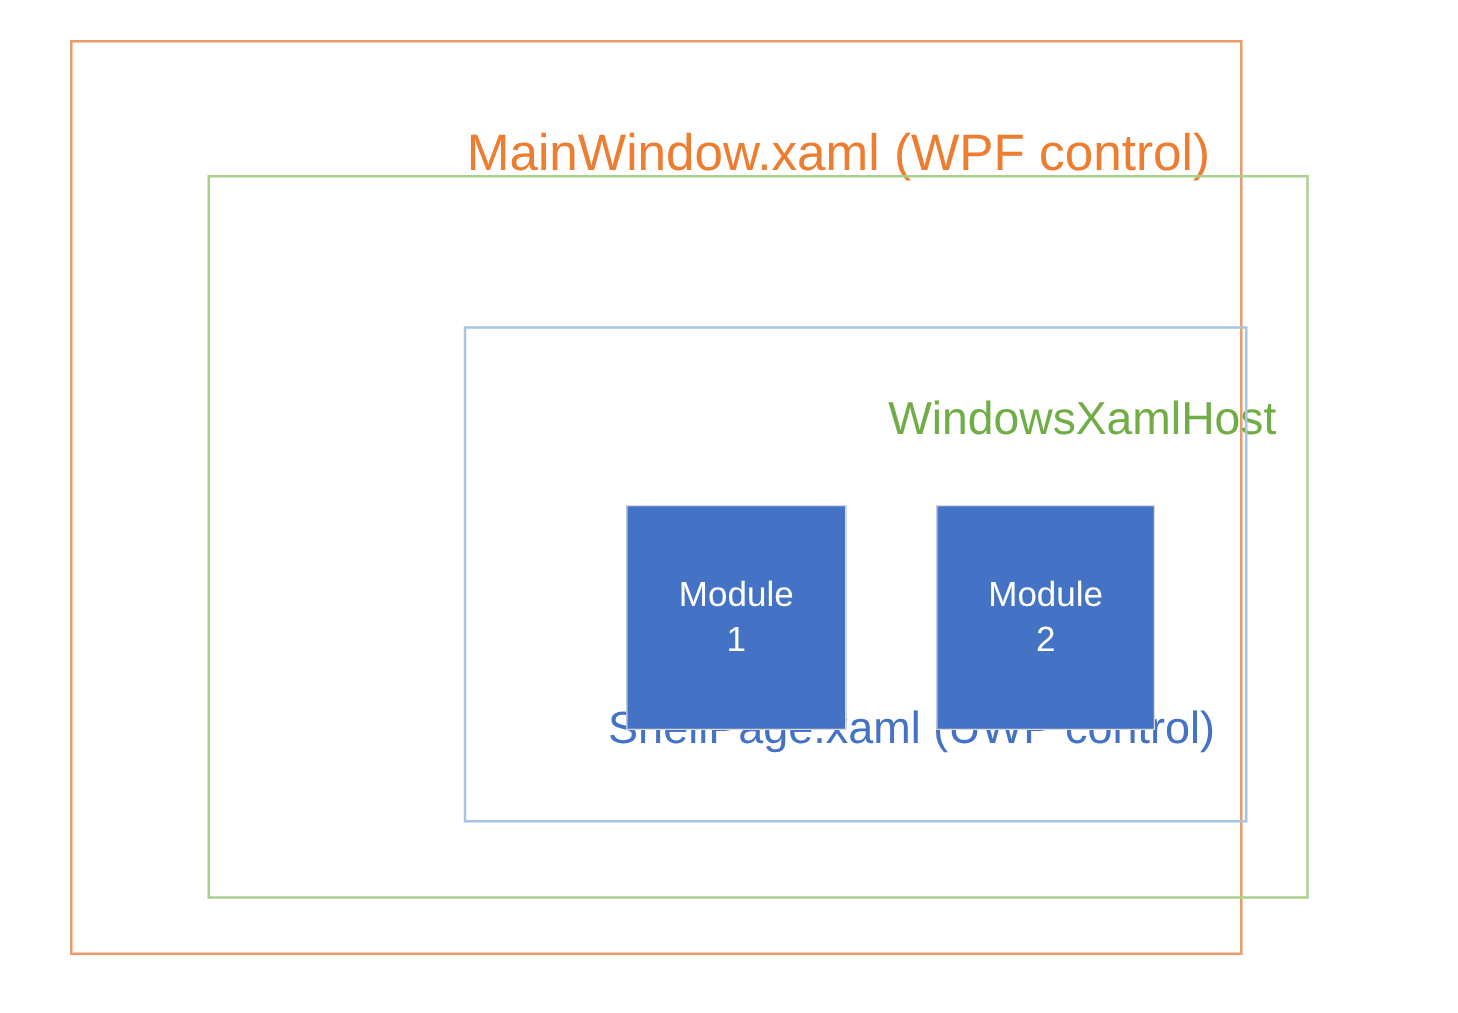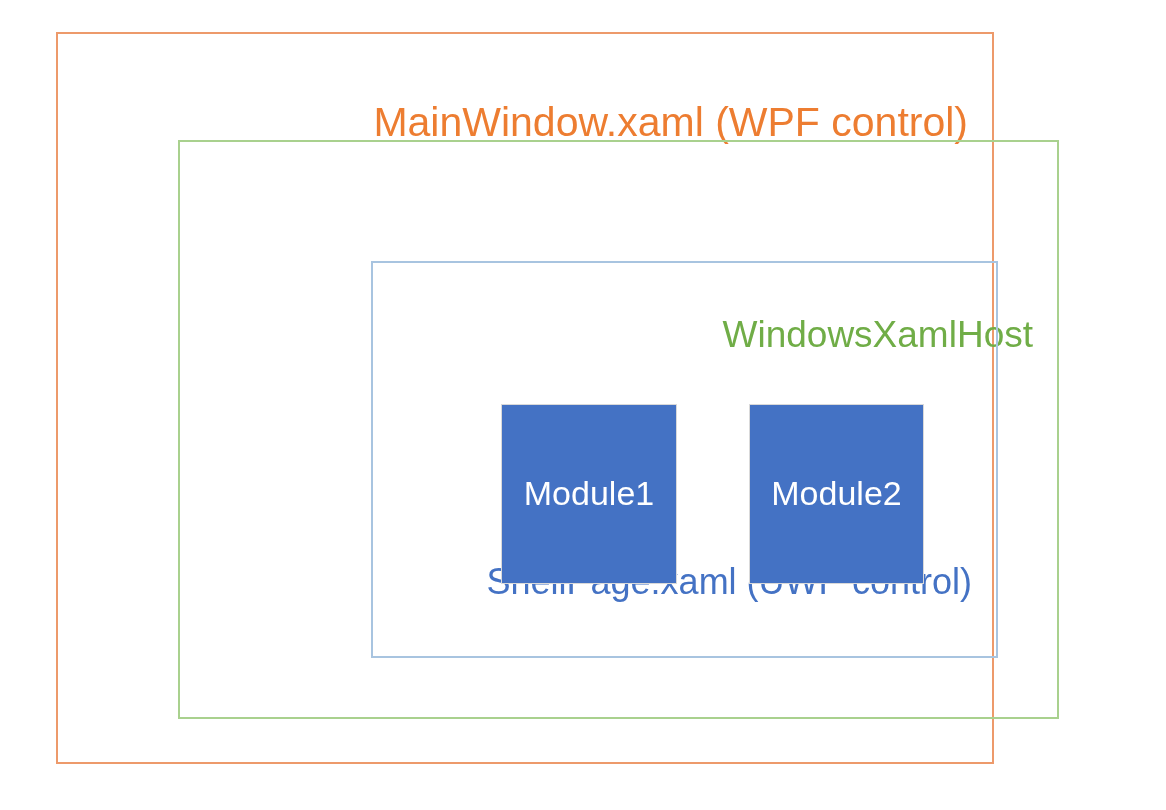--- a/index.html
+++ b/index.html
@@ -38,21 +38,20 @@
   
   .box-host {
     position: absolute;
     left: 166px;
     top: 140px;
     width: 881px;
     height: 579px;
     border: 2px solid #A9D18E;
     box-sizing: border-box;
     background: transparent;
-    margin-left: 12px;
   }
 
   
   .box-shell {
     position: absolute;
     left: 371px;
     top: 261px;
     width: 627px;
     height: 397px;
     border: 2px solid #A8C4E0;
@@ -86,24 +85,25 @@
     color: #4472C4;
   }
 
   
   .module {
     position: absolute;
     background: #4472C4;
     border: 1px solid #D9D9D9;
     box-sizing: border-box;
     display: flex;
+    flex-direction: column;
     align-items: center;
     justify-content: center;
     color: #FFFFFF;
-    font-size: 34px;
+    font-size: 28px;
     line-height: 1.28;
     text-align: center;
   }
   .module-1 {
     left: 501px;
     top: 404px;
     width: 176px;
     height: 180px;
   }
   .module-2 {

